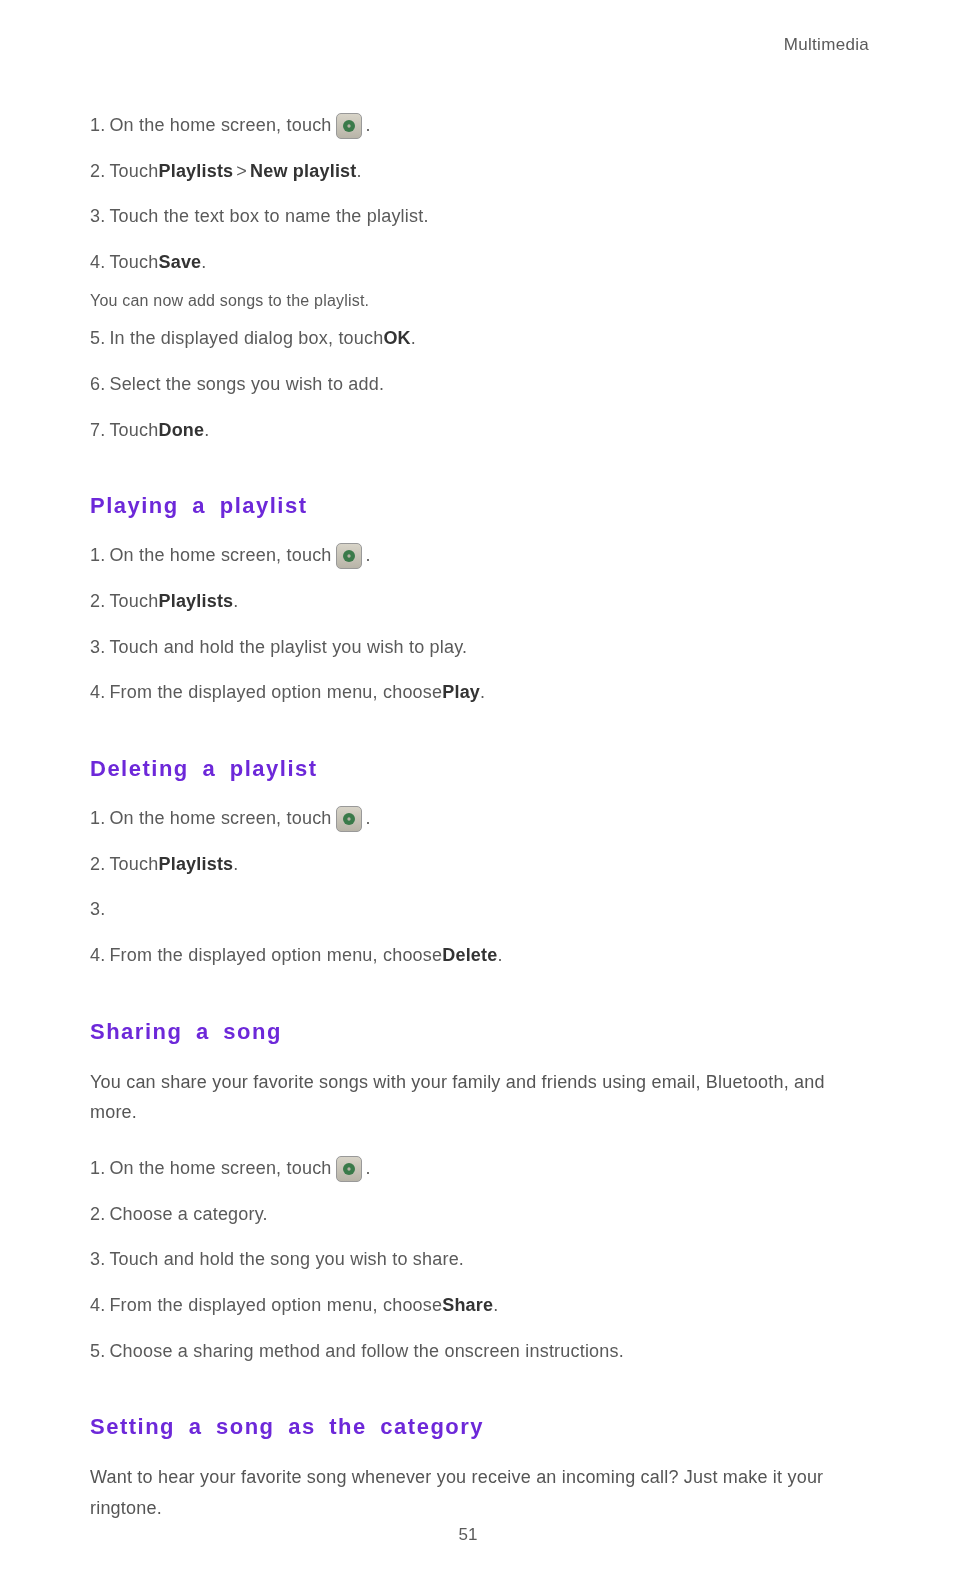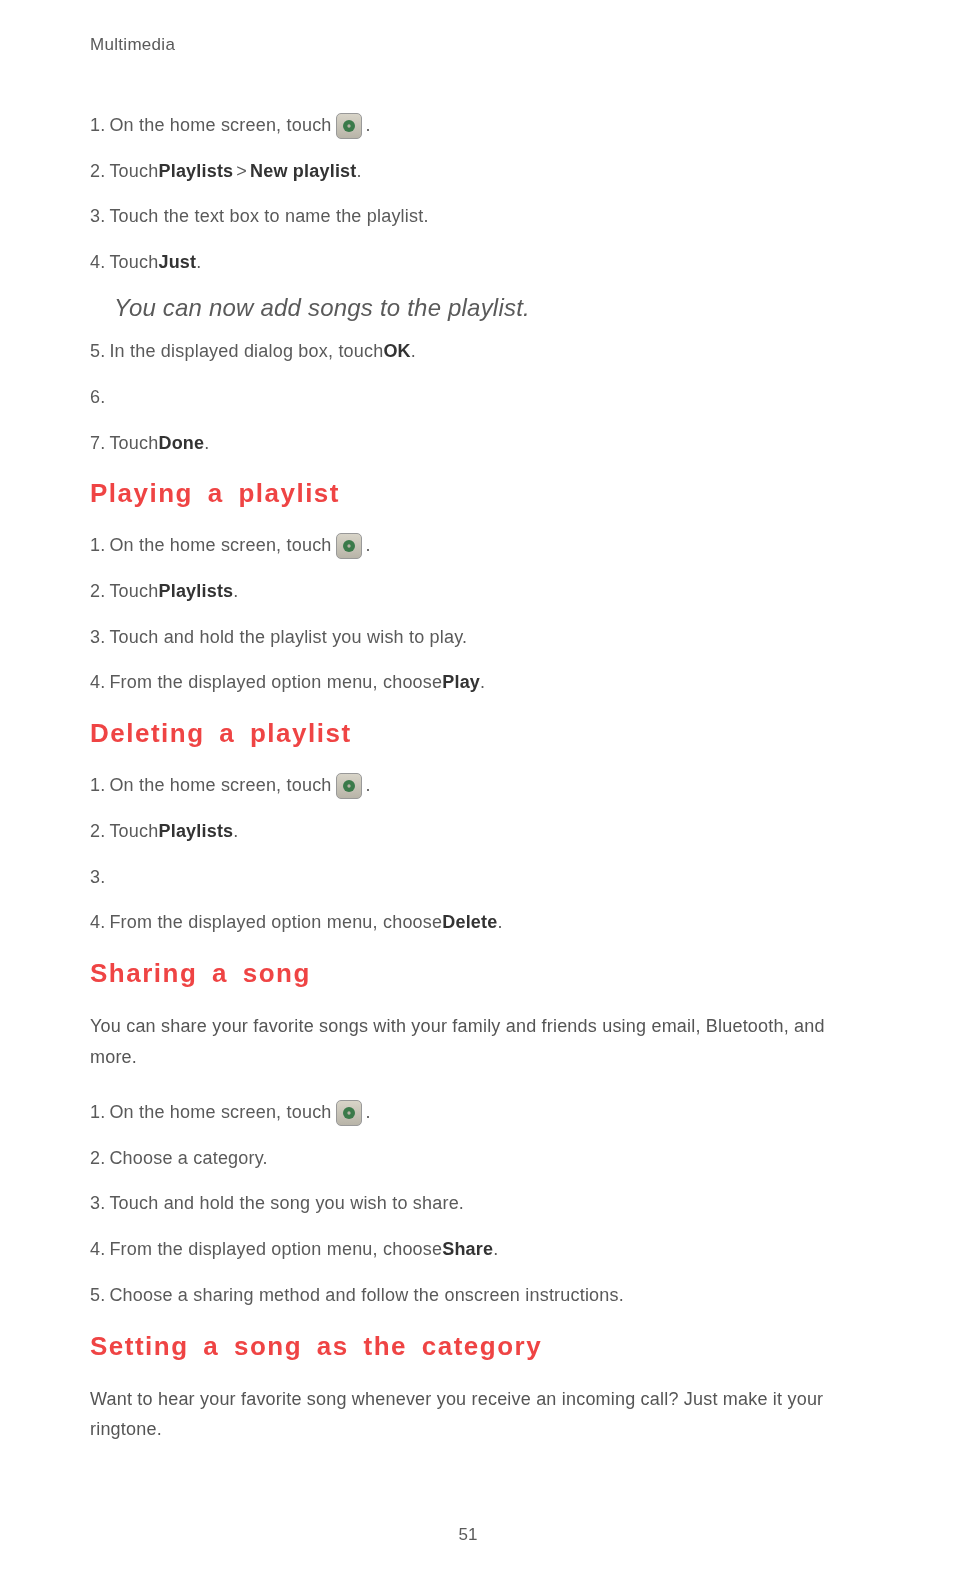--- a/index.html
+++ b/index.html
@@ -10,20 +10,21 @@
     body {
       font-family: -apple-system, BlinkMacSystemFont, "Segoe UI", Arial, sans-serif;
       width: 954px;
       height: 1577px;
       background: #fff;
       color: #444;
       padding: 35px 85px 0 90px;
       position: relative;
     }
     .header-label {
+      text-align: right;
       font-size: 17px;
       color: #5a5a5a;
       margin-bottom: 56px;
       letter-spacing: 0.3px;
     }
     ol {
       list-style: none;
       counter-reset: item;
     }
     .step {
@@ -57,36 +58,34 @@
       border-radius: 5px;
       margin: 0 4px;
       vertical-align: middle;
       position: relative;
     }
     .music-icon svg {
       width: 16px;
       height: 16px;
     }
     .section-heading {
-      color: #ef4444;
-      font-size: 26px;
+      color: #6d28d9;
+      font-size: 22px;
       font-weight: 700;
       letter-spacing: 1.5px;
       word-spacing: 6px;
-      margin-top: 20px;
+      margin-top: 48px;
       margin-bottom: 22px;
     }
     .note-text {
-      font-size: 24px;
-      color: #5a5a5a;
-      margin-left: 24px;
+      font-size: 16px;
+      color: #5a5a5a;
       margin-bottom: 10px;
       line-height: 1.65;
       letter-spacing: 0.2px;
-      font-style: italic;
     }
     .intro-text {
       font-size: 18px;
       color: #555;
       line-height: 1.7;
       margin-bottom: 26px;
       letter-spacing: 0.2px;
     }
     .page-number {
       position: absolute;
@@ -127,32 +126,33 @@
     <span class="bold">New playlist</span>
     <span class="step-text">.</span>
   </li>
   <li class="step">
     <span class="step-num">3.</span>
     <span class="step-text">Touch the text box to name the playlist.</span>
   </li>
   <li class="step" style="margin-bottom:10px;">
     <span class="step-num">4.</span>
     <span class="step-text">Touch </span>
-    <span class="bold">Just</span>
+    <span class="bold">Save</span>
     <span class="step-text">.</span>
   </li>
   <div class="note-text">You can now add songs to the playlist.</div>
   <li class="step">
     <span class="step-num">5.</span>
     <span class="step-text">In the displayed dialog box, touch </span>
     <span class="bold">OK</span>
     <span class="step-text">.</span>
   </li>
   <li class="step">
     <span class="step-num">6.</span>
+    <span class="step-text">Select the songs you wish to add.</span>
   </li>
   <li class="step">
     <span class="step-num">7.</span>
     <span class="step-text">Touch </span>
     <span class="bold">Done</span>
     <span class="step-text">.</span>
   </li>
 </ol>
 
 <h3 class="section-heading">Playing a playlist</h3>

